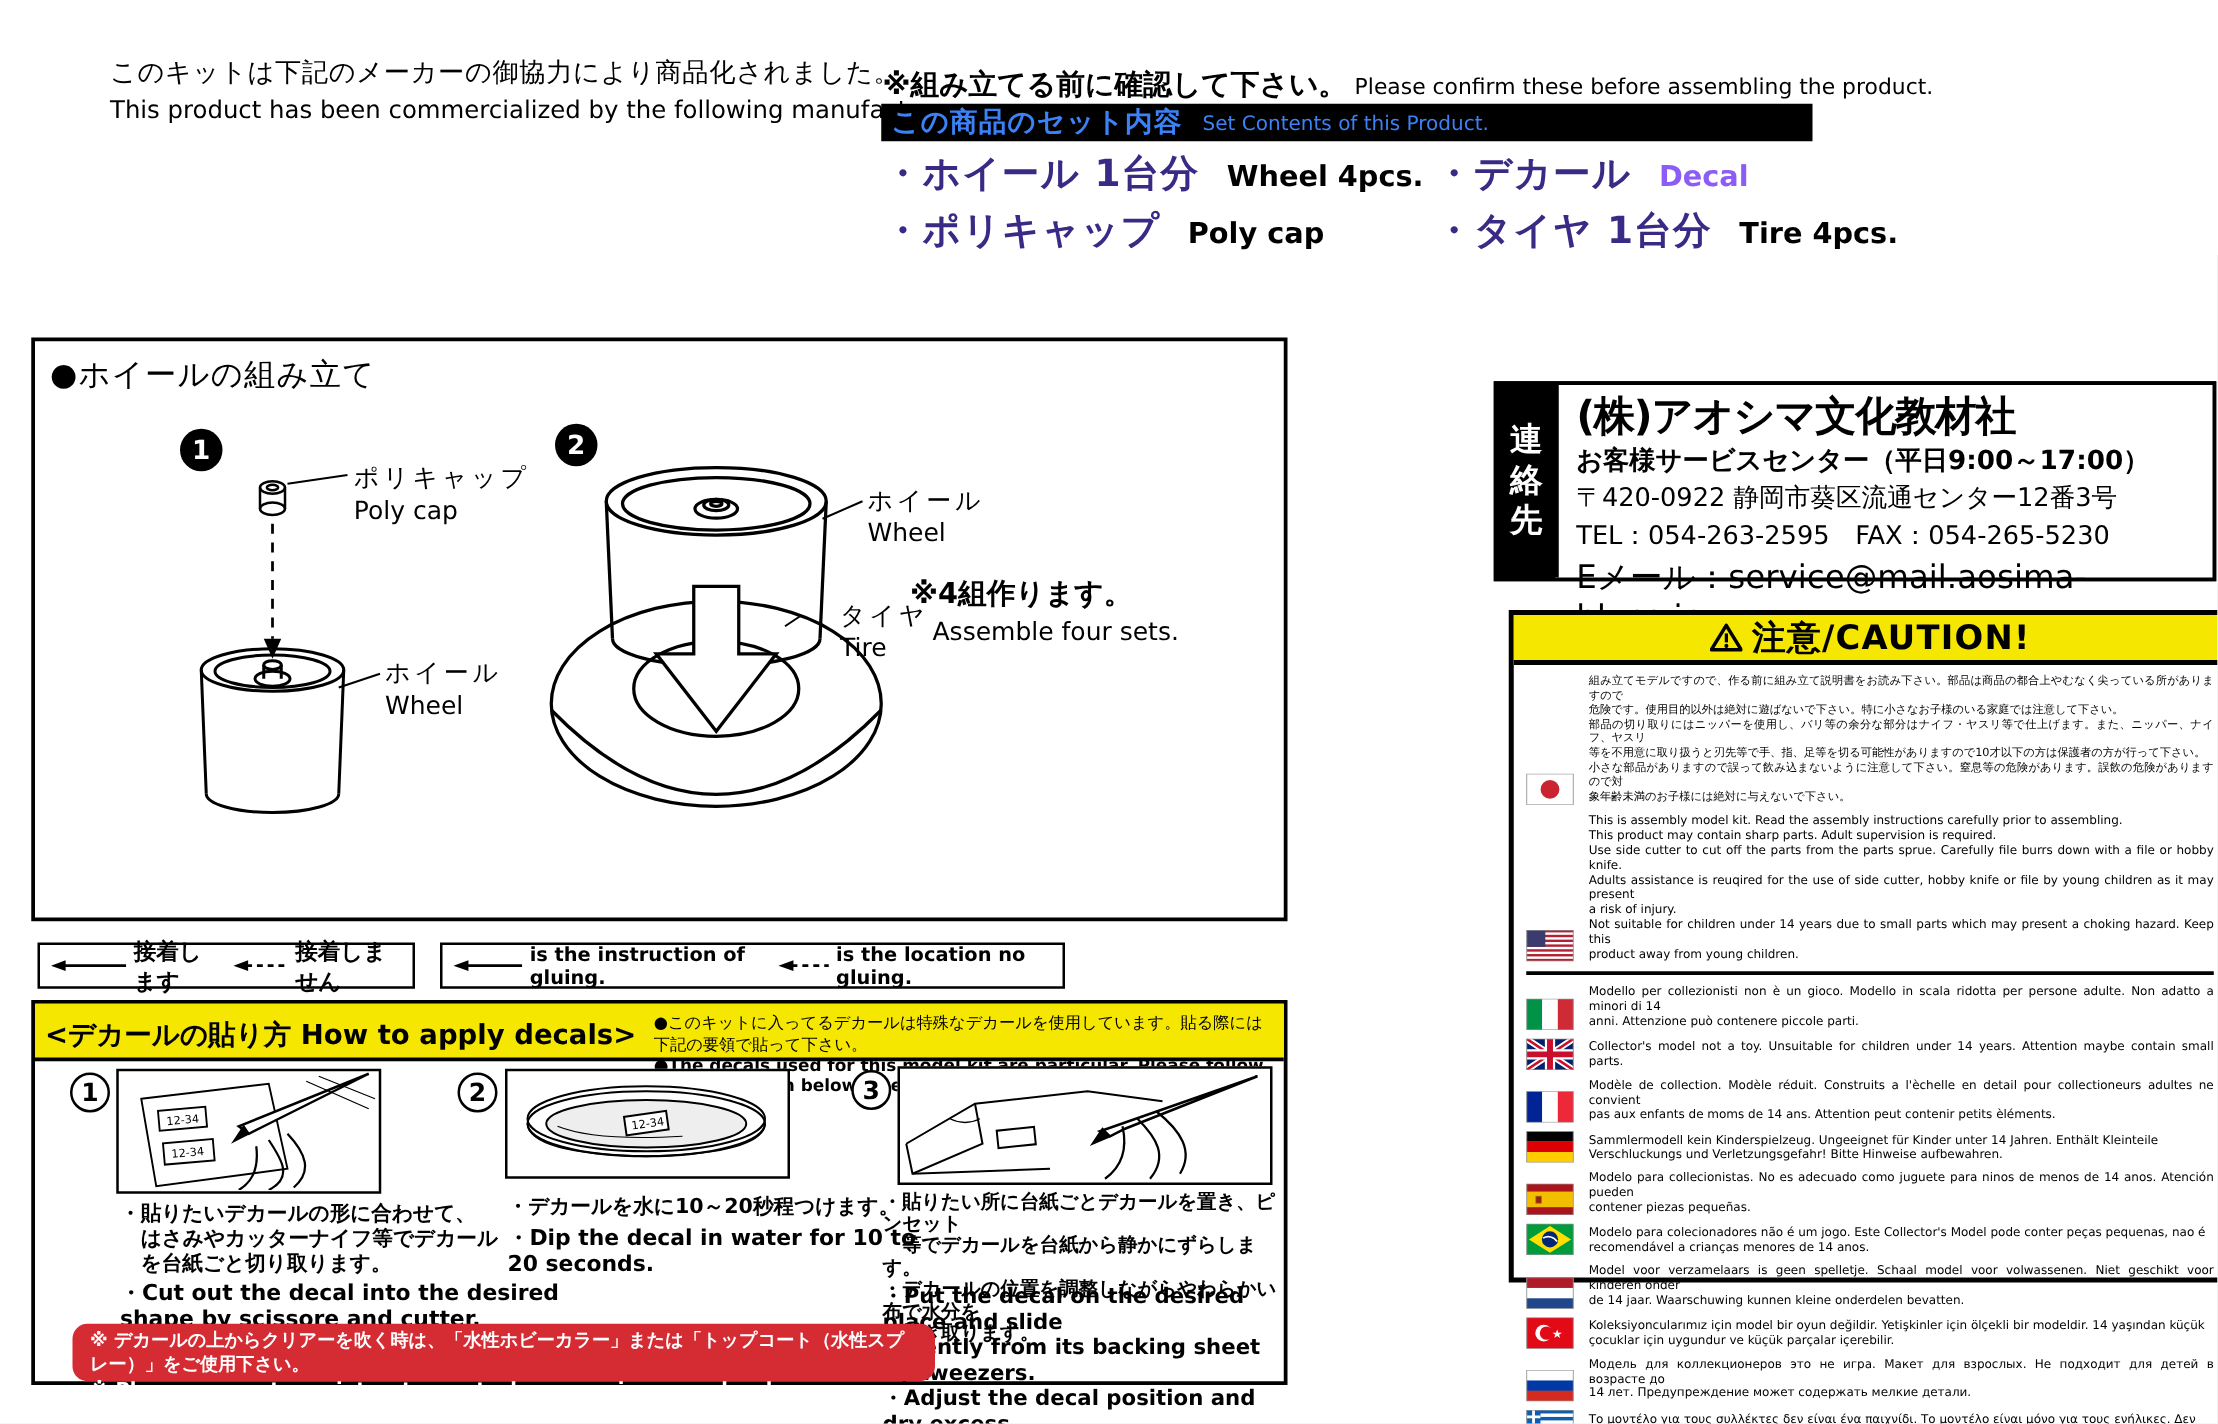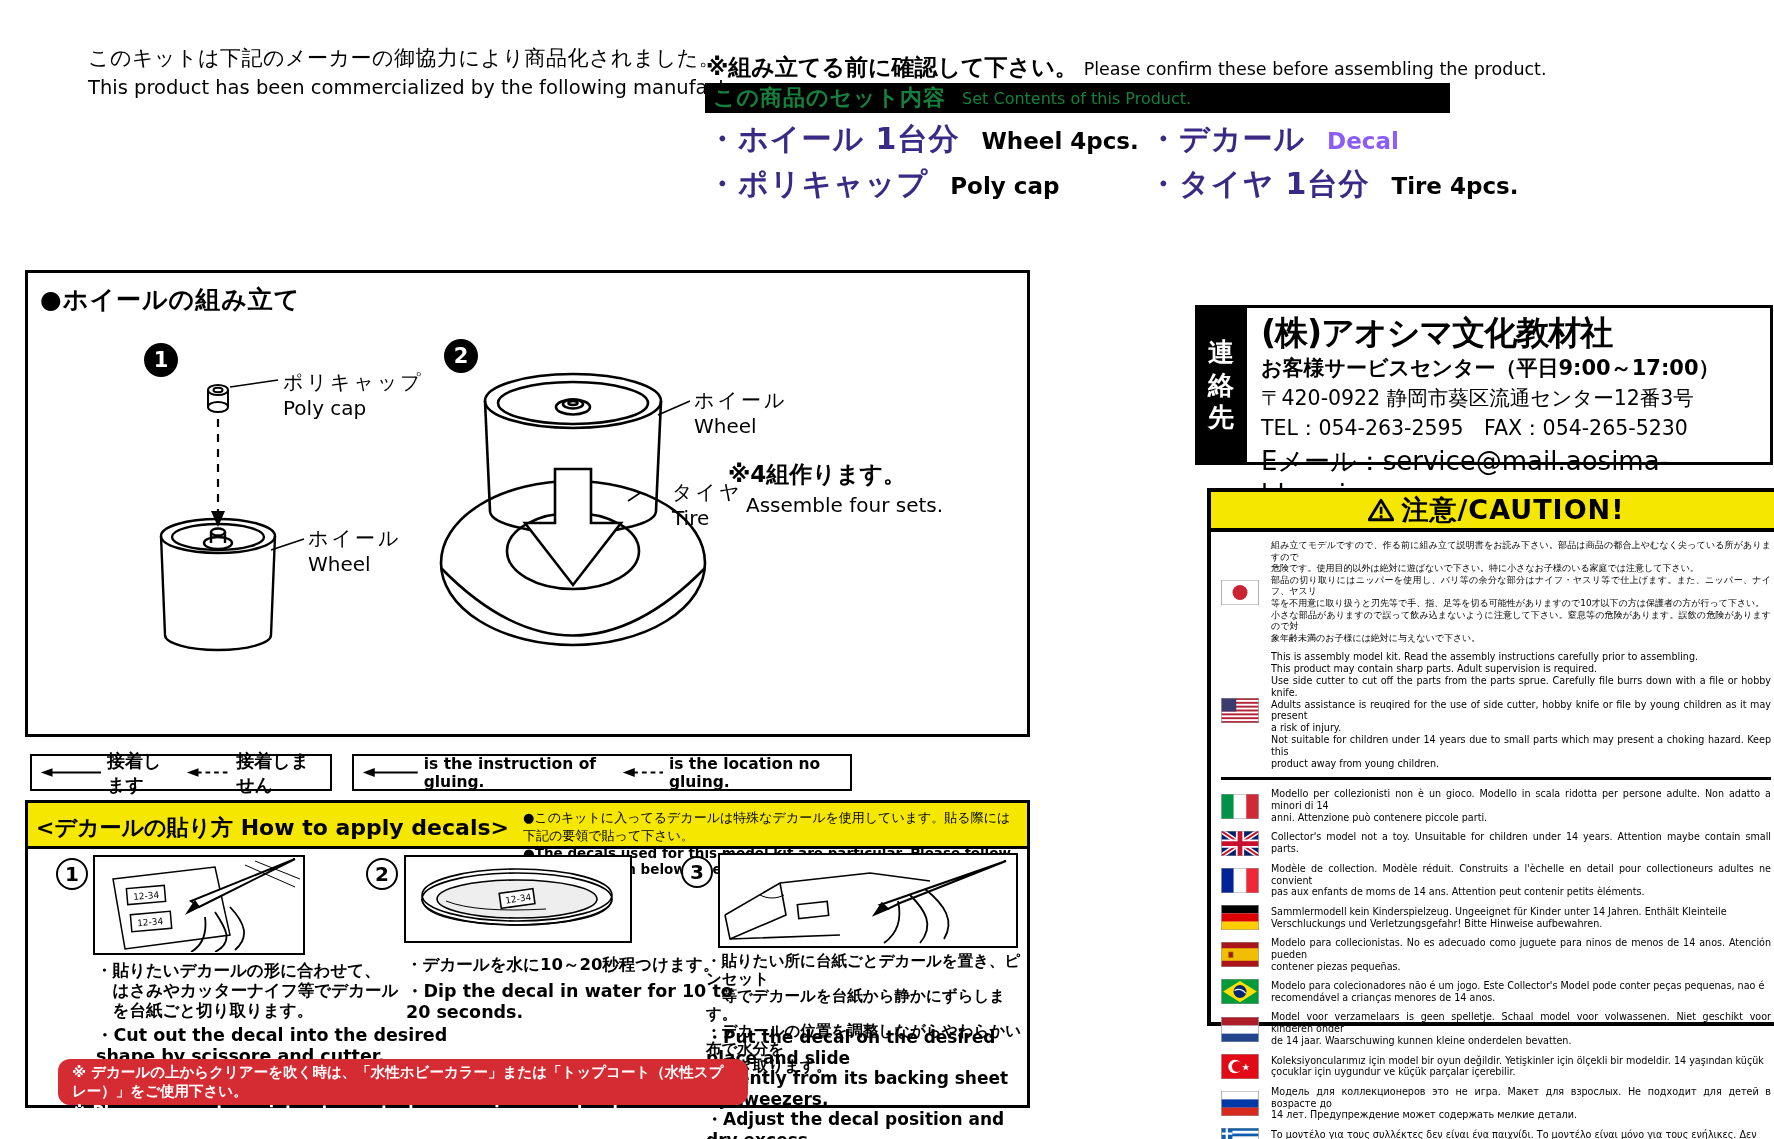--- a/index.html
+++ b/index.html
@@ -5,21 +5,21 @@
   * { margin:0; padding:0; box-sizing:border-box; }
   html,body { background:#e8e8e8; }
   .page {
     position:relative; width:1774px; height:1139px; background:#fff;
     font-family:"DejaVu Sans","Liberation Sans",sans-serif; color:#000;
     overflow:hidden; margin:0 auto;
   }
   .abs { position:absolute; }
   .pre { white-space:pre-line; }
   
-  .black-bar { background:#000; color:#15803d; display:flex; align-items:center; }
+  .black-bar { background:#000; color:#3b82f6; display:flex; align-items:center; }
   .purple { color:#3a2a85; }
   .set-item { display:flex; align-items:baseline; }
   .set-item .jp { font-size:30px; font-weight:bold; letter-spacing:1px; }
   .set-item .en { font-size:23px; font-weight:bold; margin-left:22px; }
   
   .asm-box { border:3px solid #000; background:#fff; }
   .badge { background:#000; color:#fff; border-radius:50%; display:flex; align-items:center; justify-content:center; font-weight:bold; }
   .legend-box { border:2px solid #000; display:flex; align-items:center; padding:0 8px; background:#fff; }
   
   .decal-section { border:3px solid #000; background:#fff; }
@@ -28,21 +28,21 @@
   .img-box { border:2.5px solid #000; background:#fff; }
   .warn-red { background:#d52b33; color:#fff; border-radius:12px; font-weight:bold; }
   
   .contact { border:3px solid #000; background:#000; display:flex; }
   .contact-bar { width:46px; background:#000; color:#fff; display:flex; flex-direction:column; align-items:center; justify-content:center; font-weight:bold; font-size:26px; line-height:1.25; }
   .contact-body { flex:1; background:#fff; border-left:3px solid #000; padding:8px 12px 6px 14px; }
   
   .caution { border:4px solid #000; background:#fff; }
   .caution-head { background:#f6e700; border-bottom:4px solid #000; display:flex; align-items:center; justify-content:center; gap:8px; height:40px; }
   .caution-title { font-size:27px; font-weight:bold; letter-spacing:1px; }
-  .c-entry { display:flex; align-items:center; gap:12px; margin-bottom:7px; }
+  .c-entry { display:flex; align-items:flex-end; gap:12px; margin-bottom:7px; }
   .c-entry .flag { flex:0 0 38px; }
   .c-entry svg { width:38px; height:25px; display:block; }
   .c-text { font-size:9.6px; line-height:11.8px; text-align:justify; }
   .c-text-jp { font-size:9px; line-height:11.6px; }
   .c-div { height:3px; background:#000; margin:8px 0; }
   svg { display:block; }
 </style>
 </head>
 <body>
 
@@ -74,21 +74,21 @@
   <div class="set-item purple abs" style="left:1148px; top:119px;">
     <span class="jp">・デカール</span>
     <span class="en" style="color:#8b5cf6;">Decal</span>
   </div>
   <div class="set-item purple abs" style="left:1148px; top:164px;">
     <span class="jp">・タイヤ 1台分</span>
     <span class="en" style="color:#000;">Tire 4pcs.</span>
   </div>
 
   <div class="asm-box abs" style="left:25px; top:270px; width:1005px; height:467px;">
-    <div class="abs" style="left:12px; top:10px; font-size:25px; font-weight:bold; letter-spacing:1px;">●ホイールの組み立て</div>
+    <div class="abs" style="left:12px; top:10px; font-size:25px; font-weight:normal; letter-spacing:1px;">●ホイールの組み立て</div>
 
     <svg class="abs" style="left:0; top:0;" width="1005" height="467" viewBox="0 0 1005 467">
 
       <g stroke="#000" stroke-width="2" fill="none">
         <ellipse cx="190" cy="134" rx="10" ry="5"></ellipse>
         <line x1="180" y1="117" x2="180" y2="134"></line>
         <line x1="200" y1="117" x2="200" y2="134"></line>
         <ellipse cx="190" cy="117" rx="10" ry="5"></ellipse>
         <ellipse cx="190" cy="117" rx="4.5" ry="2.2"></ellipse>
         <line x1="202" y1="114" x2="250" y2="107" stroke-width="1.6"></line>

